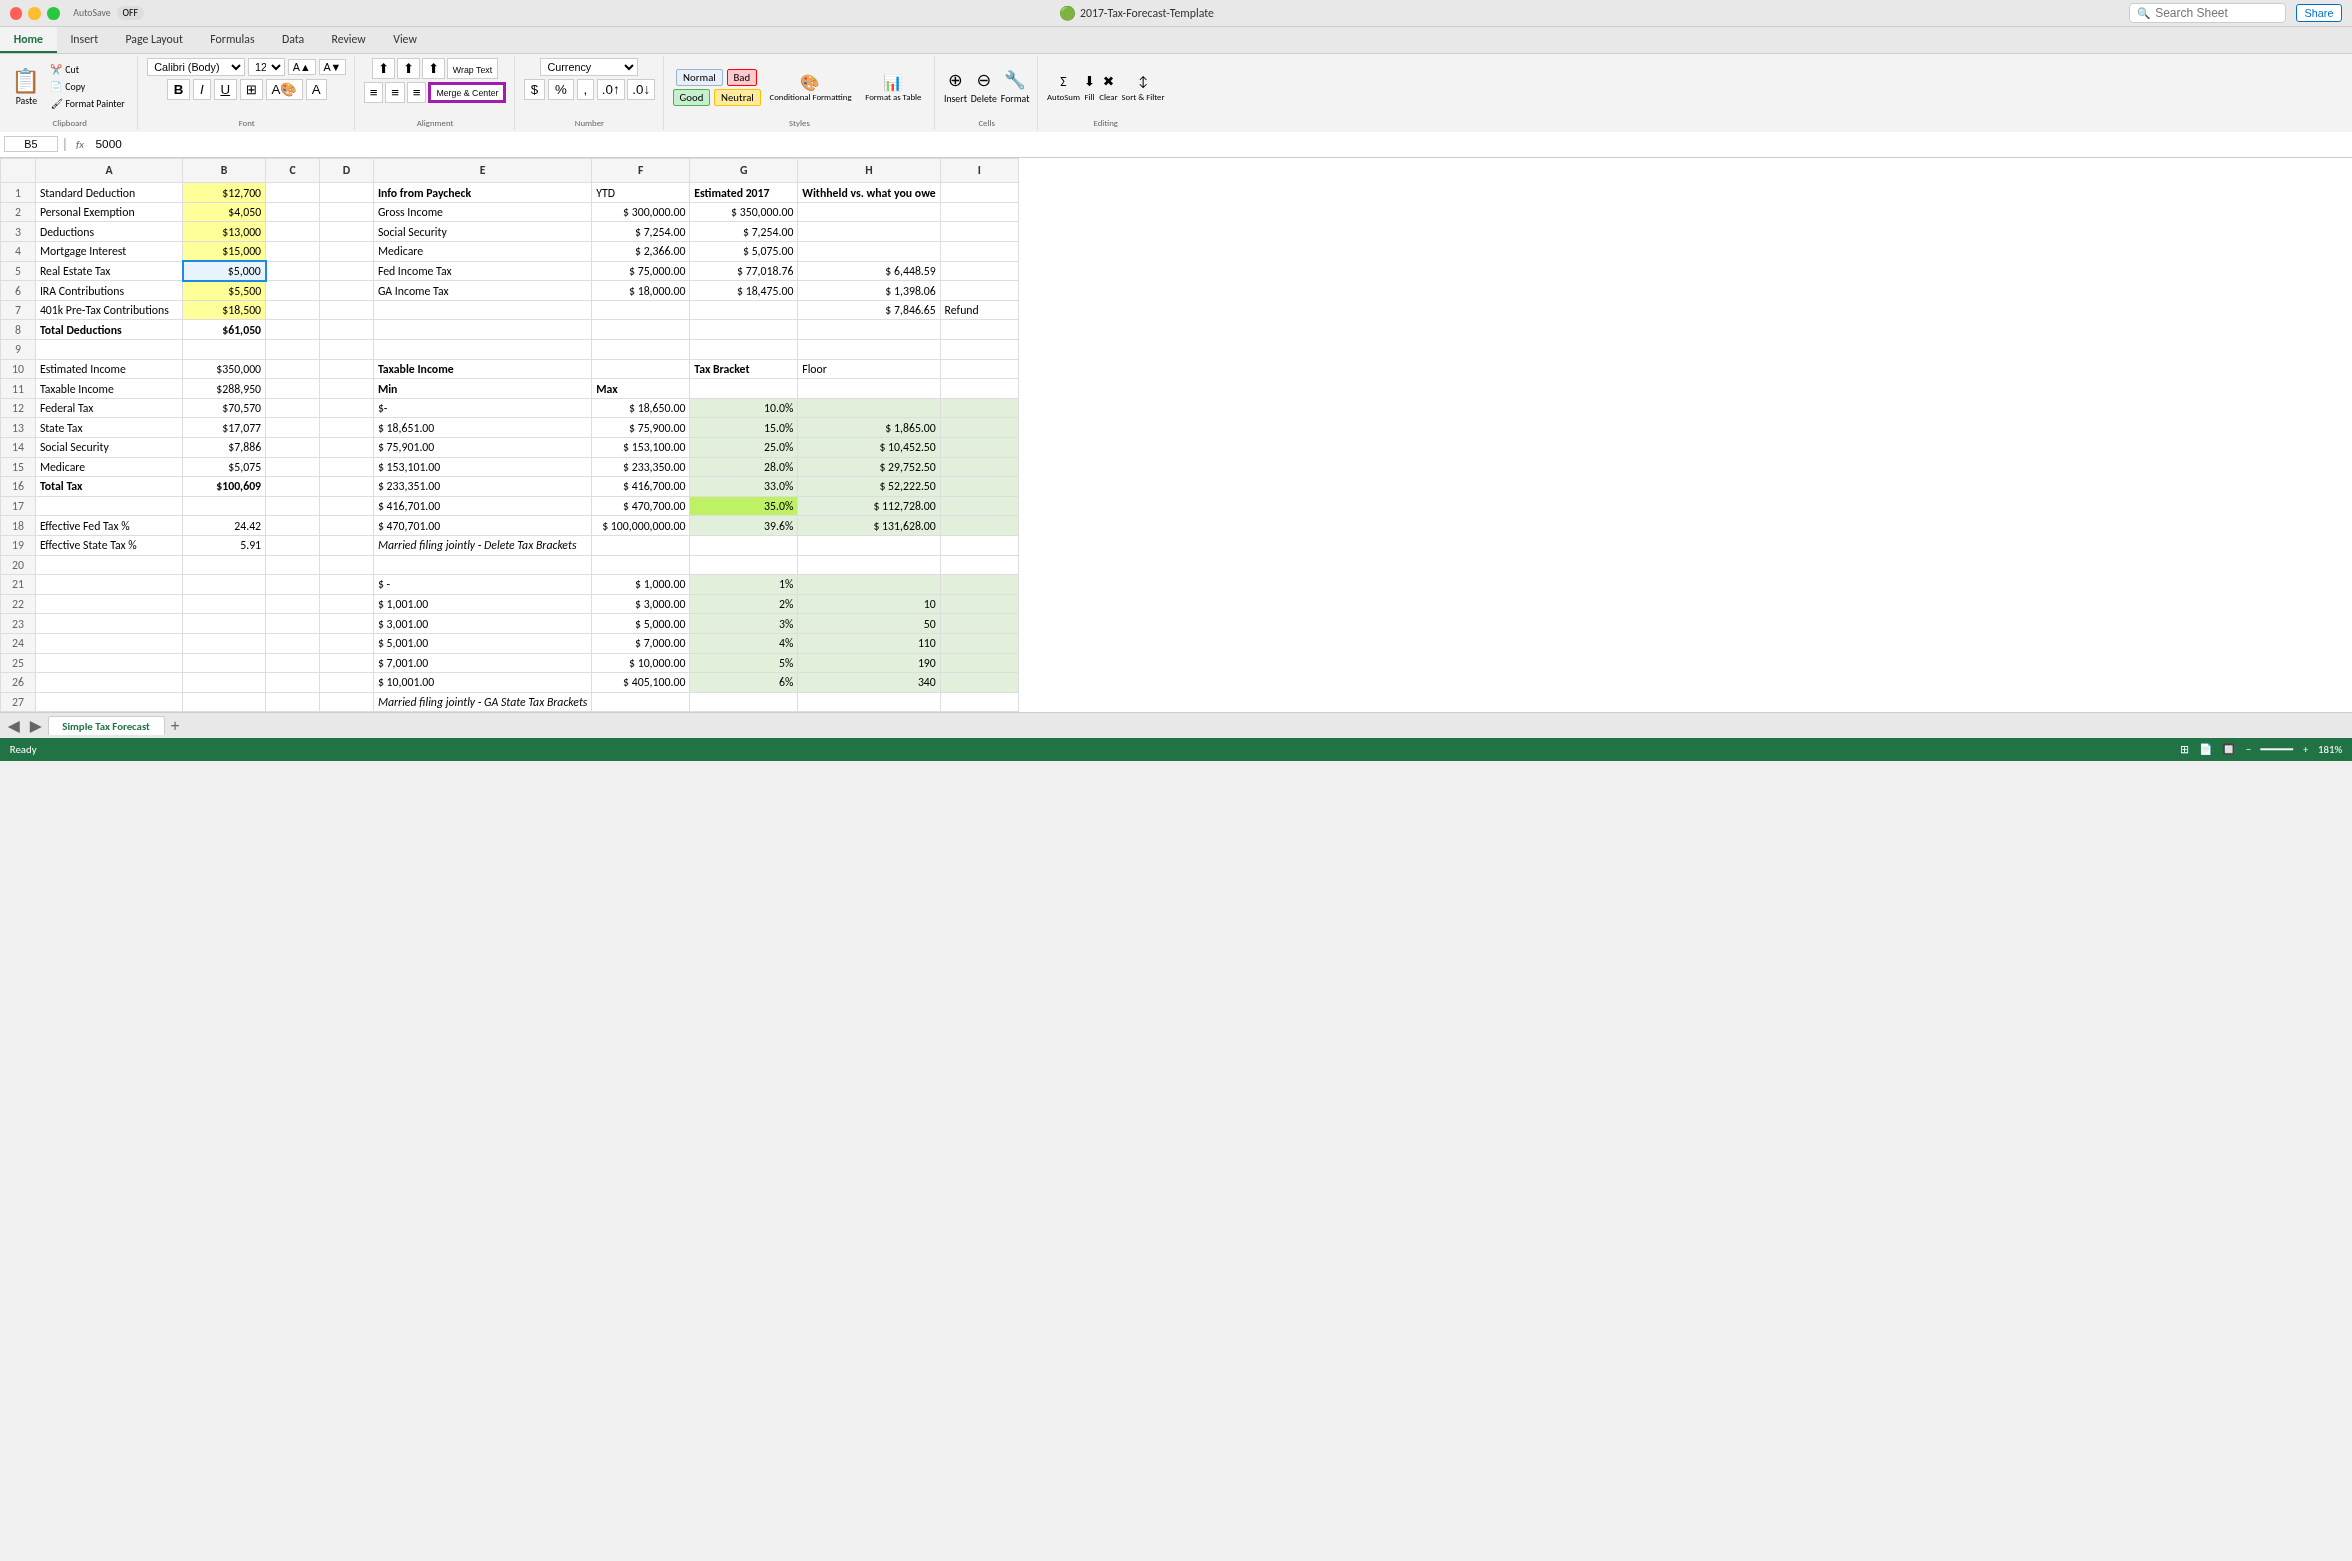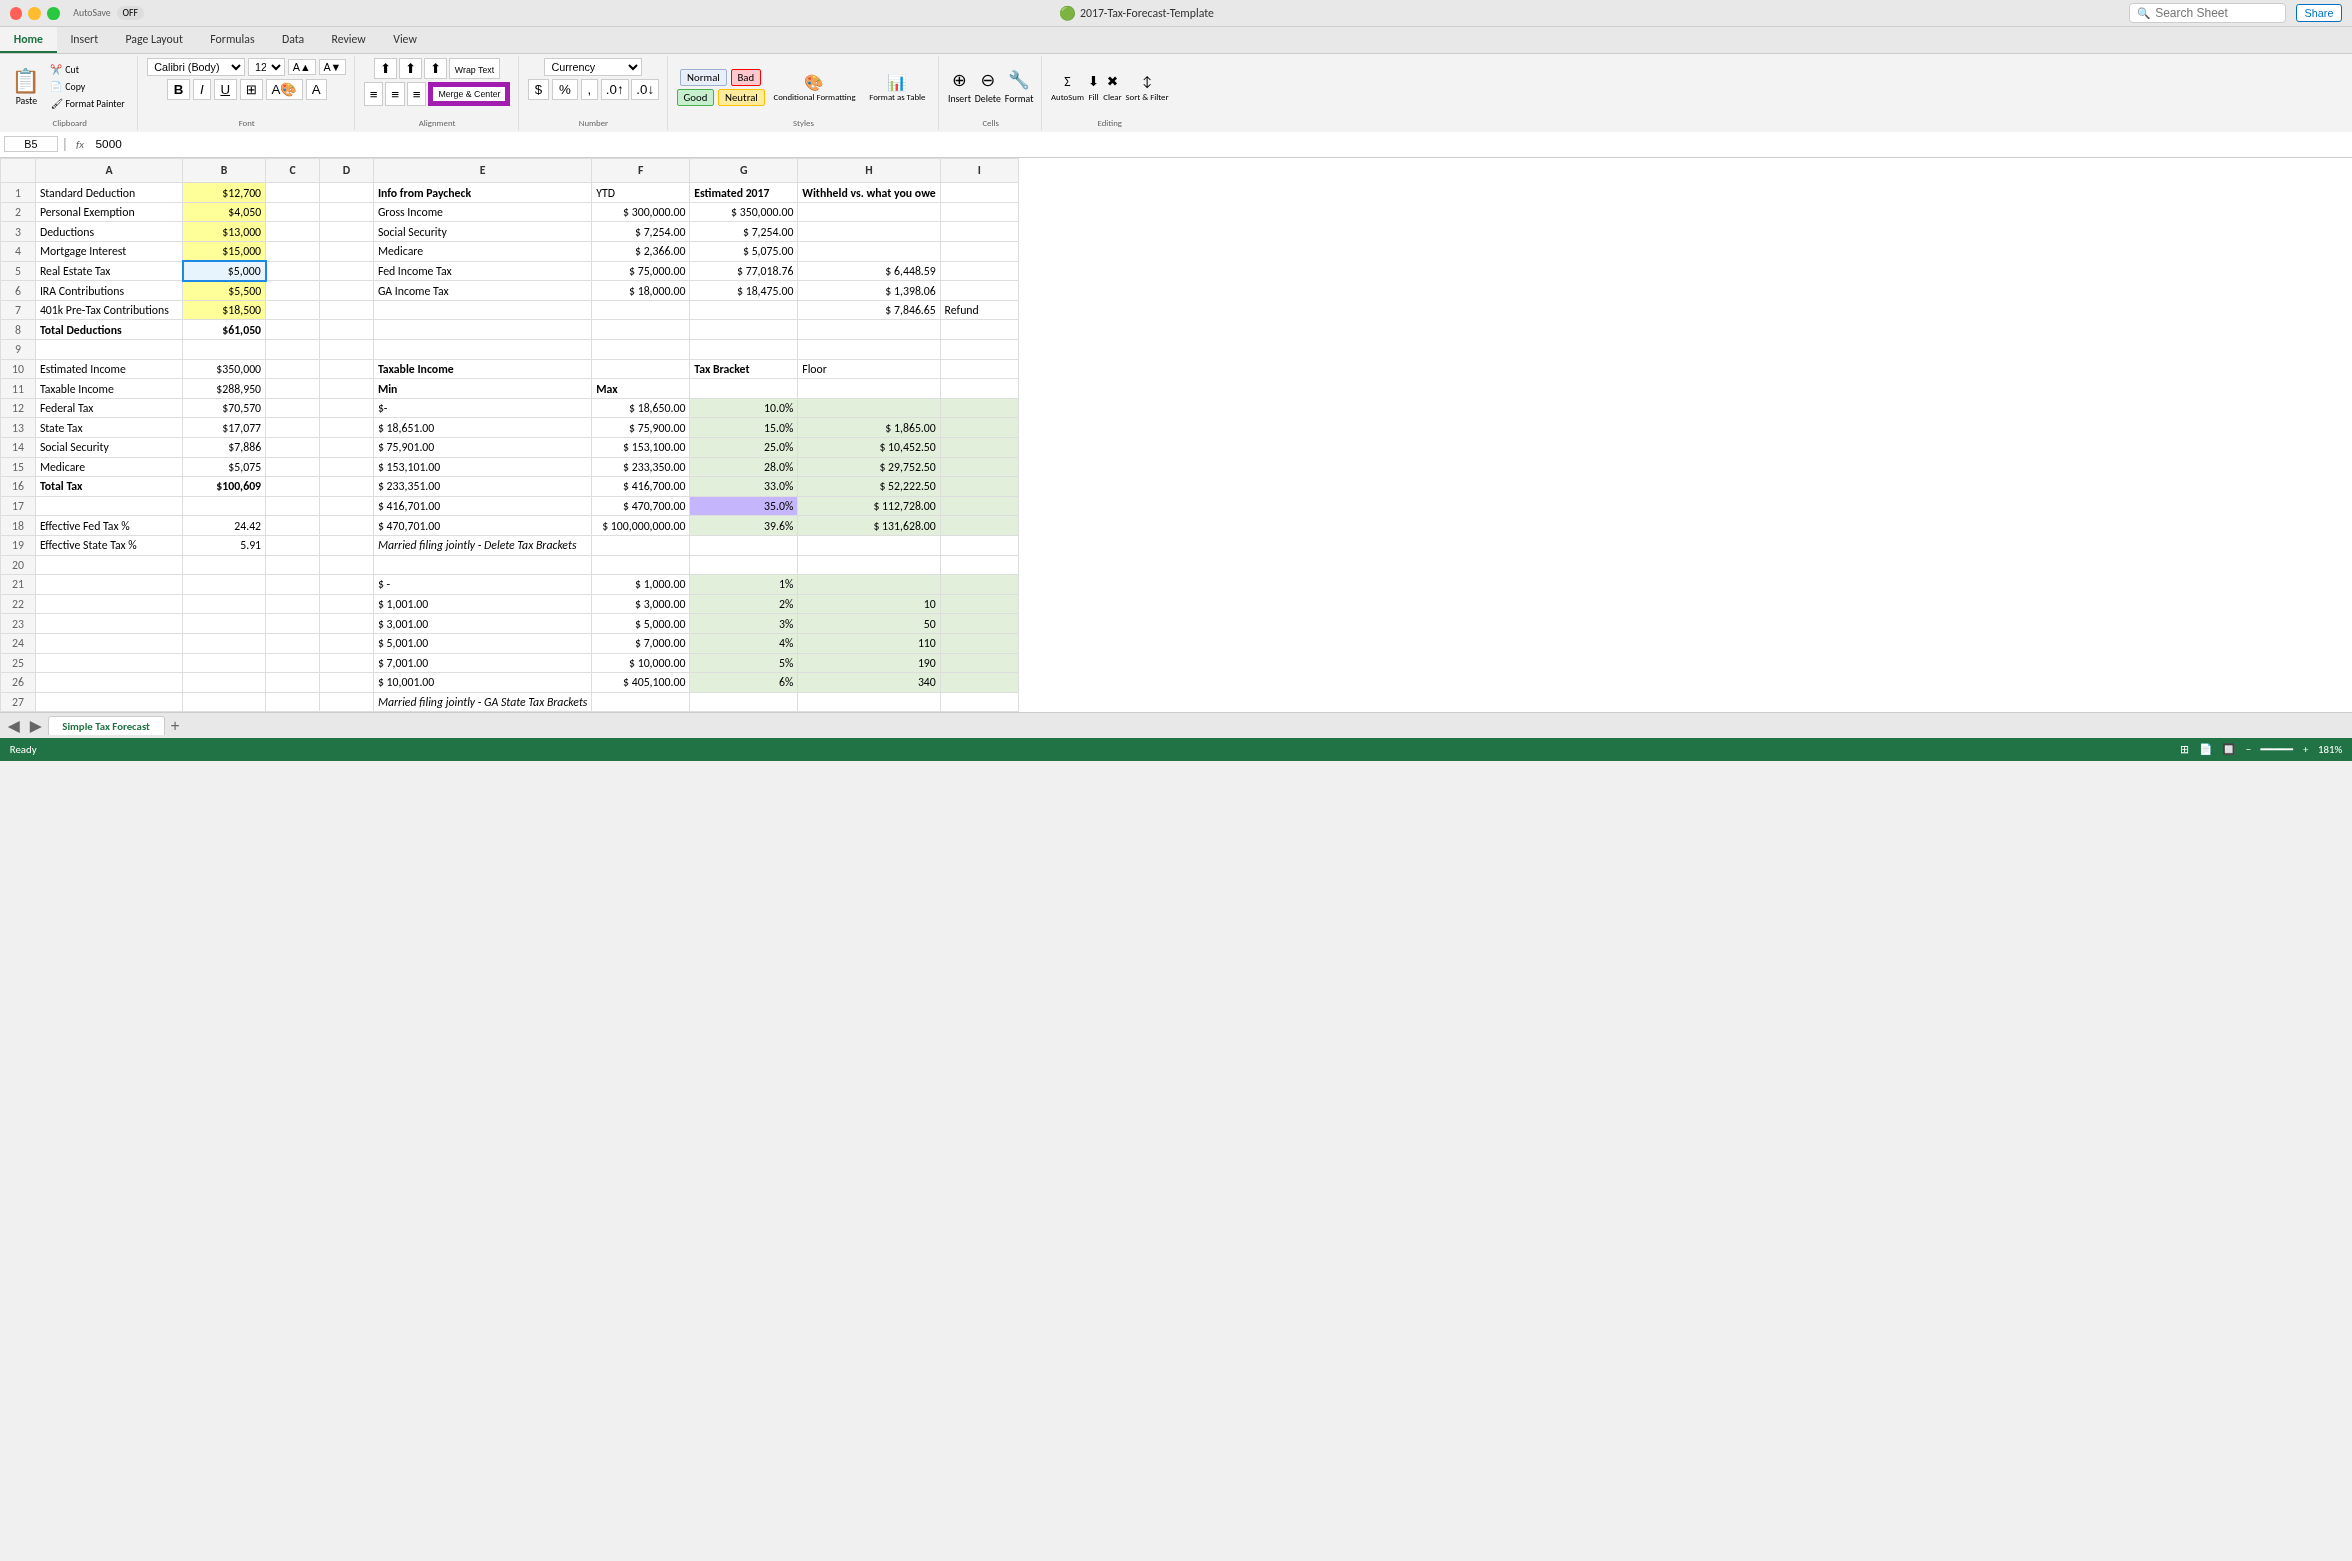--- a/index.html
+++ b/index.html
@@ -351,21 +351,21 @@
         <button style="padding:2px 4.9px;border:1px solid #ccc;background:#fff;cursor:pointer;">⬆</button>
         <button style="padding:2px 4.9px;border:1px solid #ccc;background:#fff;cursor:pointer;">⬆</button>
         <button style="padding:2px 4.9px;border:1px solid #ccc;background:#fff;cursor:pointer;">
           <span style="font-size:8.8px;">Wrap Text</span>
         </button>
       </div>
       <div style="display:flex;gap:2px;">
         <button style="padding:2px 4.9px;border:1px solid #ccc;background:#fff;cursor:pointer;">≡</button>
         <button style="padding:2px 4.9px;border:1px solid #ccc;background:#fff;cursor:pointer;">≡</button>
         <button style="padding:2px 4.9px;border:1px solid #ccc;background:#fff;cursor:pointer;">≡</button>
-        <button style="padding:2px 4.9px;border:5px solid #a21caf;background:#fff;cursor:pointer;font-size:8.8px;">
+        <button style="padding:2px 4.9px;border:3px solid #a21caf;background:#fff;cursor:pointer;font-size:8.8px;">
           <span>Merge &amp; Center</span>
         </button>
       </div>
     </div>
     <div class="rbn-section-label">Alignment</div>
   </div>
 
   <div class="rbn-section">
     <div class="rbn-section-top" style="flex-direction:column;gap:2.9px;">
       <select class="format-dd">
@@ -682,21 +682,21 @@
             <td class="cell" style="background: rgb(226, 239, 218);"></td>
           </tr>
           <tr>
             <td class="row-num">17</td>
             <td class="cell"></td>
             <td class="cell"></td>
             <td class="cell"></td>
             <td class="cell"></td>
             <td class="cell">$    416,701.00</td>
             <td class="cell cell-right">$    470,700.00</td>
-            <td class="cell cell-green-bg cell-right" style="background: #c4b5fd; padding-left: 8px;">35.0%</td>
+            <td class="cell cell-green-bg cell-right" style="background: #bef264; padding-left: 8px;">35.0%</td>
             <td class="cell cell-right" style="background: rgb(226, 239, 218);">$  112,728.00</td>
             <td class="cell" style="background: rgb(226, 239, 218);"></td>
           </tr>
           <tr>
             <td class="row-num">18</td>
             <td class="cell">Effective Fed Tax %</td>
             <td class="cell cell-right">24.42</td>
             <td class="cell"></td>
             <td class="cell"></td>
             <td class="cell">$    470,701.00</td>

